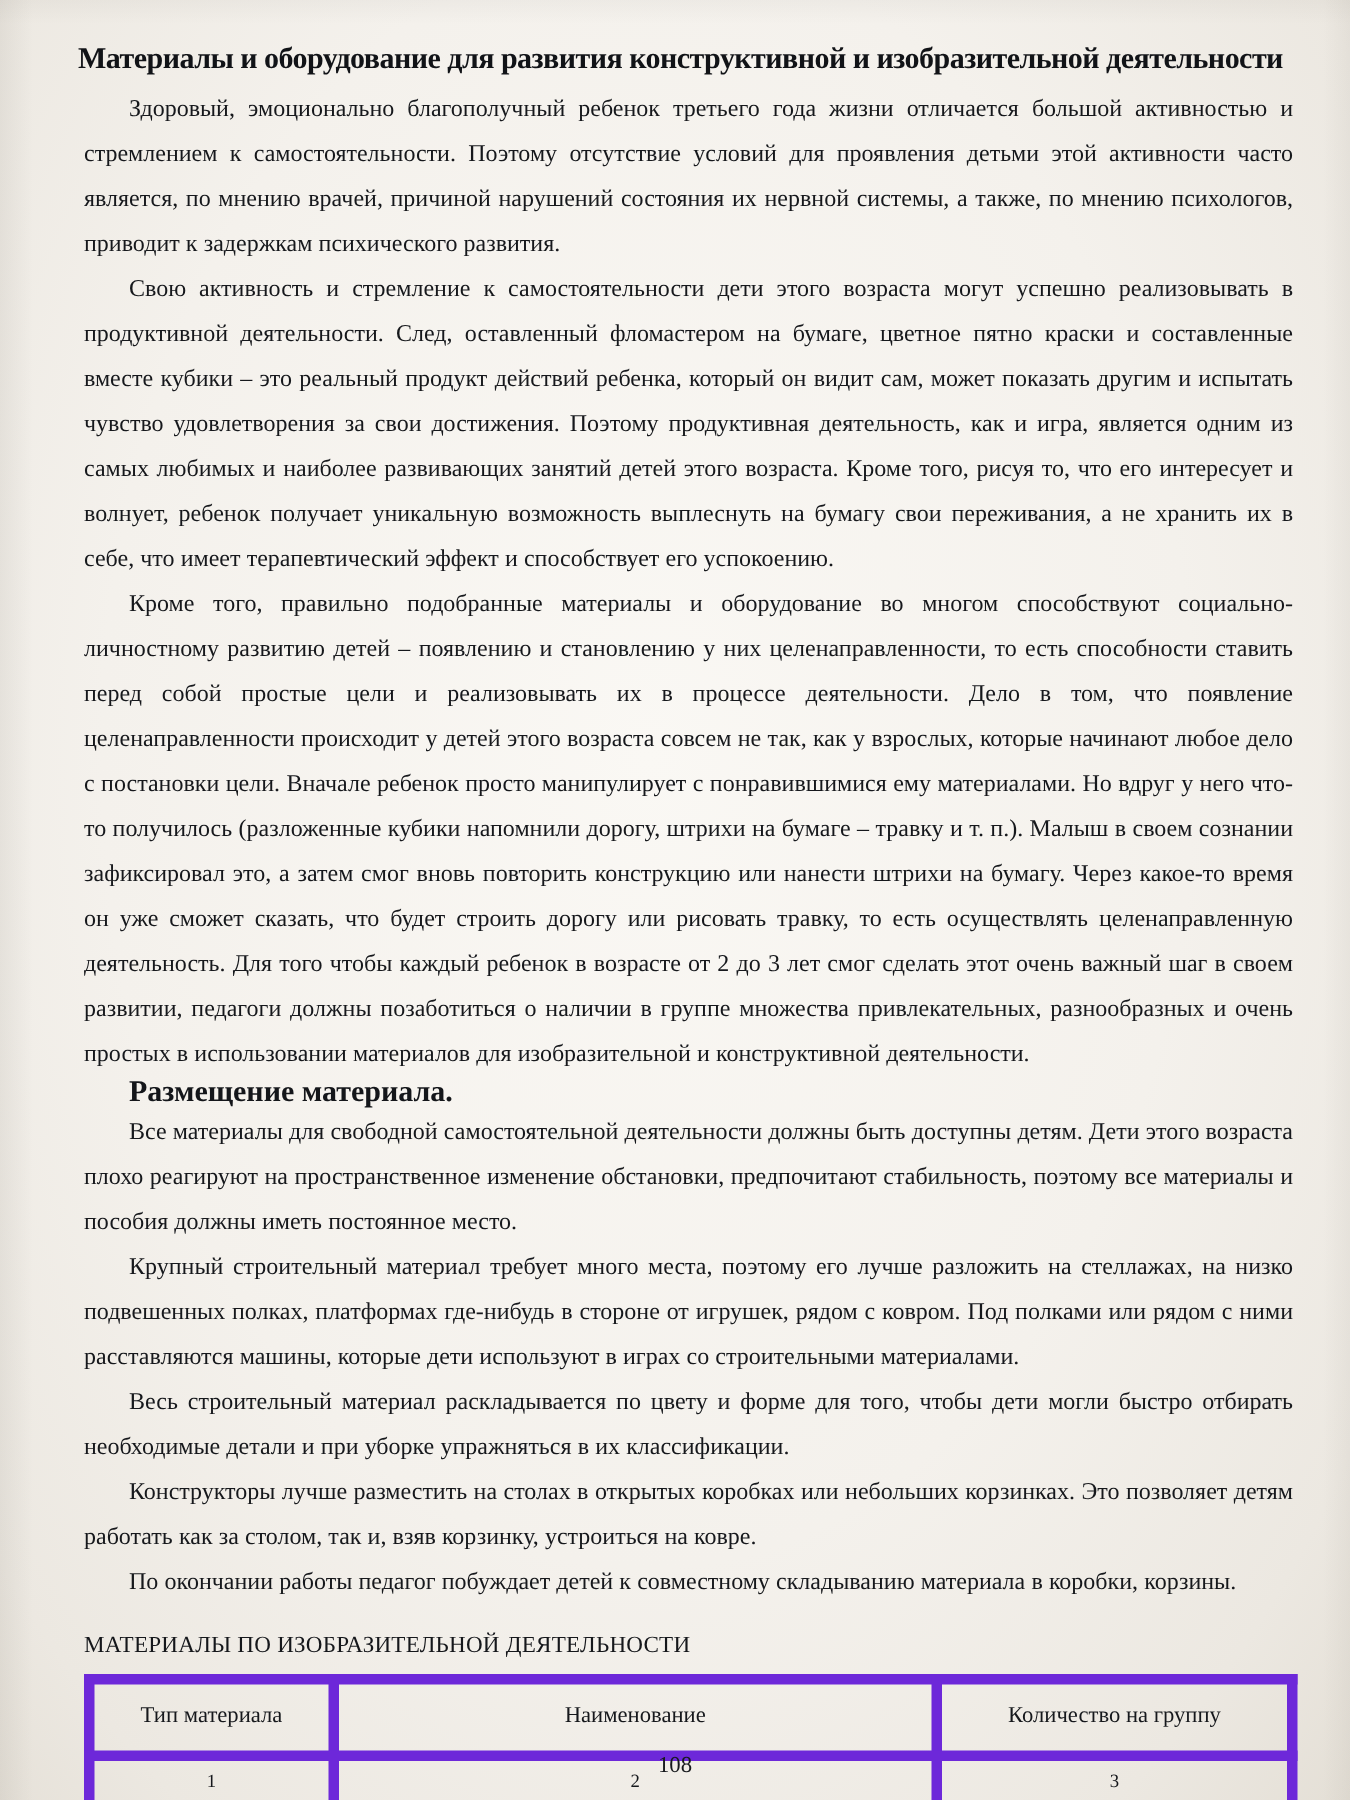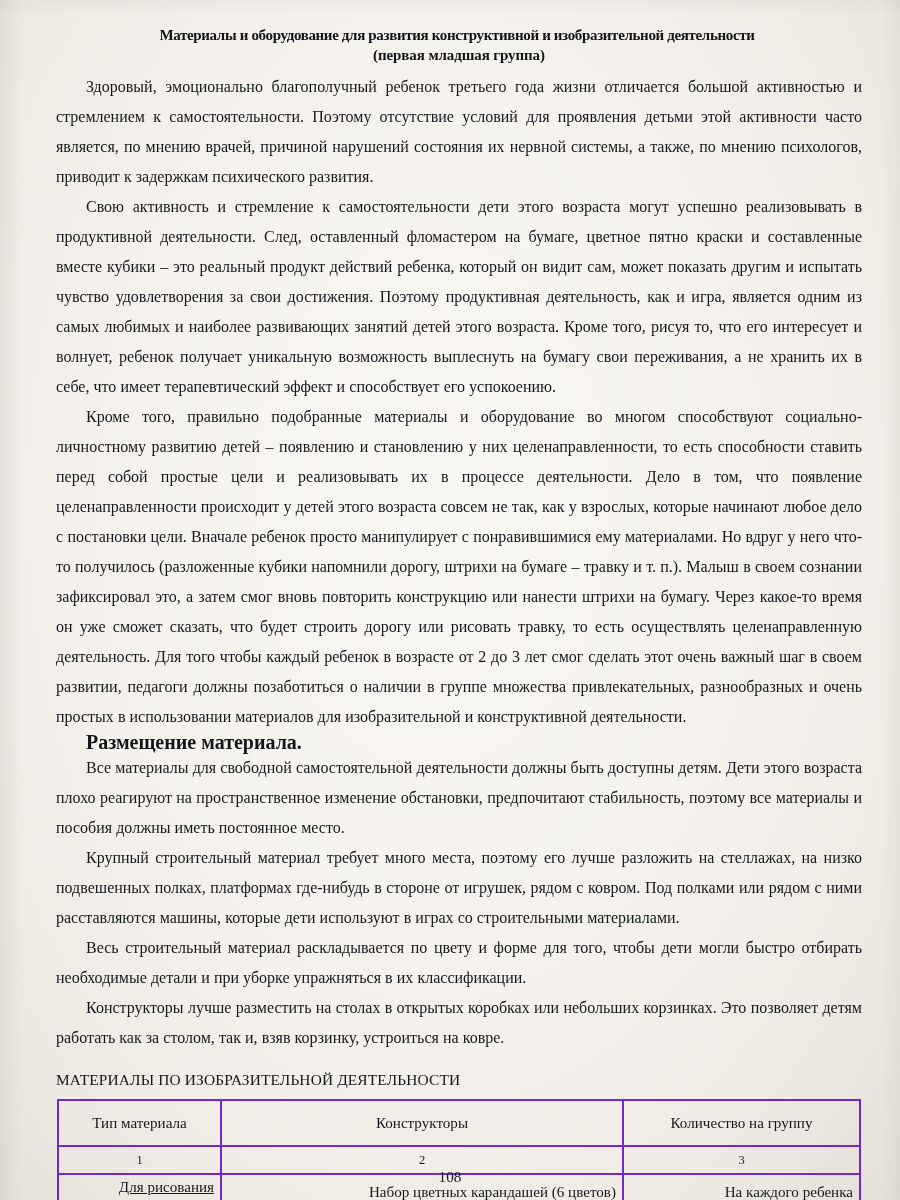--- a/index.html
+++ b/index.html
@@ -40,23 +40,23 @@
   }
 
   .content {
     position: absolute;
     left: 56px;
     top: 26px;
     width: 806px;
   }
 
   h1.doc-title {
-    font-size: 15px;
+    font-size: 20px;
     font-weight: bold;
-    text-align: center;
+    text-align: left;
     line-height: 1.32;
     margin: 0 0 6px 0;
     letter-spacing: -0.1px;
     color: #111317;
   }
   h1.doc-title .line1 {
     display: block;
     white-space: nowrap;
     margin-left: -4px;
     letter-spacing: -0.35px;
@@ -95,21 +95,21 @@
 
   table.materials {
     width: 802px;
     border-collapse: collapse;
     table-layout: fixed;
     margin: 0 auto;
     font-size: 15.1px;
   }
   table.materials td,
   table.materials th {
-    border: 2px solid #6d28d9;
+    border: 7px solid #6d28d9;
     padding: 4px 6px;
     font-weight: normal;
     color: #16181c;
   }
   table.materials th {
     text-align: center;
     height: 36px;
     vertical-align: middle;
   }
   td.numrow {
@@ -151,46 +151,46 @@
 </head>
 <body>
 
 <div class="paper"></div>
 
 <div class="page">
   <div class="content">
 
     <h1 class="doc-title">
       <span class="line1">Материалы и оборудование для развития конструктивной и изобразительной деятельности</span>
-      <span class="line2">(первая младшая группа)</span>
     </h1>
 
     <p class="para">Здоровый, эмоционально благополучный ребенок третьего года жизни отличается большой активностью и стремлением к самостоятельности. Поэтому отсутствие условий для проявления детьми этой активности часто является, по мнению врачей, причиной нарушений состояния их нервной системы, а также, по мнению психологов, приводит к задержкам психического развития.</p>
     <p class="para">Свою активность и стремление к самостоятельности дети этого возраста могут успешно реализовывать в продуктивной деятельности. След, оставленный фломастером на бумаге, цветное пятно краски и составленные вместе кубики – это реальный продукт действий ребенка, который он видит сам, может показать другим и испытать чувство удовлетворения за свои достижения. Поэтому продуктивная деятельность, как и игра, является одним из самых любимых и наиболее развивающих занятий детей этого возраста. Кроме того, рисуя то, что его интересует и волнует, ребенок получает уникальную возможность выплеснуть на бумагу свои переживания, а не хранить их в себе, что имеет терапевтический эффект и способствует его успокоению.</p>
     <p class="para">Кроме того, правильно подобранные материалы и оборудование во многом способствуют социально-личностному развитию детей – появлению и становлению у них целенаправленности, то есть способности ставить перед собой простые цели и реализовывать их в процессе деятельности. Дело в том, что появление целенаправленности происходит у детей этого возраста совсем не так, как у взрослых, которые начинают любое дело с постановки цели. Вначале ребенок просто манипулирует с понравившимися ему материалами. Но вдруг у него что-то получилось (разложенные кубики напомнили дорогу, штрихи на бумаге – травку и т. п.). Малыш в своем сознании зафиксировал это, а затем смог вновь повторить конструкцию или нанести штрихи на бумагу. Через какое-то время он уже сможет сказать, что будет строить дорогу или рисовать травку, то есть осуществлять целенаправленную деятельность. Для того чтобы каждый ребенок в возрасте от 2 до 3 лет смог сделать этот очень важный шаг в своем развитии, педагоги должны позаботиться о наличии в группе множества привлекательных, разнообразных и очень простых в использовании материалов для изобразительной и конструктивной деятельности.</p>
 
     <p class="subhead">Размещение материала.</p>
 
     <p class="para">Все материалы для свободной самостоятельной деятельности должны быть доступны детям. Дети этого возраста плохо реагируют на пространственное изменение обстановки, предпочитают стабильность, поэтому все материалы и пособия должны иметь постоянное место.</p>
     <p class="para">Крупный строительный материал требует много места, поэтому его лучше разложить на стеллажах, на низко подвешенных полках, платформах где-нибудь в стороне от игрушек, рядом с ковром. Под полками или рядом с ними расставляются машины, которые дети используют в играх со строительными материалами.</p>
     <p class="para">Весь строительный материал раскладывается по цвету и форме для того, чтобы дети могли быстро отбирать необходимые детали и при уборке упражняться в их классификации.</p>
     <p class="para">Конструкторы лучше разместить на столах в открытых коробках или небольших корзинках. Это позволяет детям работать как за столом, так и, взяв корзинку, устроиться на ковре.</p>
+    <p class="para">По окончании работы педагог побуждает детей к совместному складыванию материала в коробки, корзины.</p>
 
     <h2 class="table-title">МАТЕРИАЛЫ ПО ИЗОБРАЗИТЕЛЬНОЙ ДЕЯТЕЛЬНОСТИ</h2>
 
     <table class="materials">
       <colgroup>
         <col class="col1">
         <col class="col2">
         <col class="col3">
       </colgroup>
       <thead>
         <tr>
           <th>Тип материала</th>
-          <th>Конструкторы</th>
+          <th>Наименование</th>
           <th>Количество на группу</th>
         </tr>
         <tr>
           <td class="numrow">1</td>
           <td class="numrow">2</td>
           <td class="numrow">3</td>
         </tr>
       </thead>
       <tbody>
         <tr>

